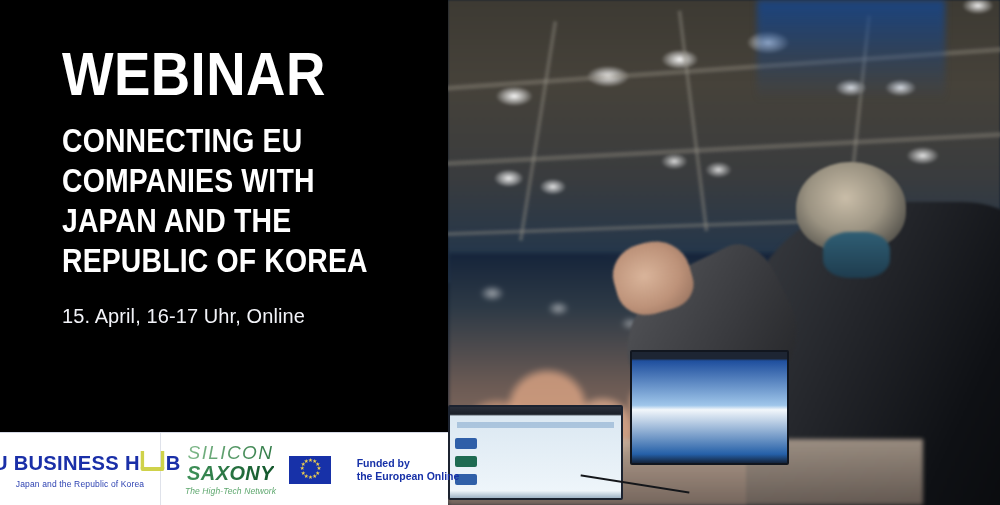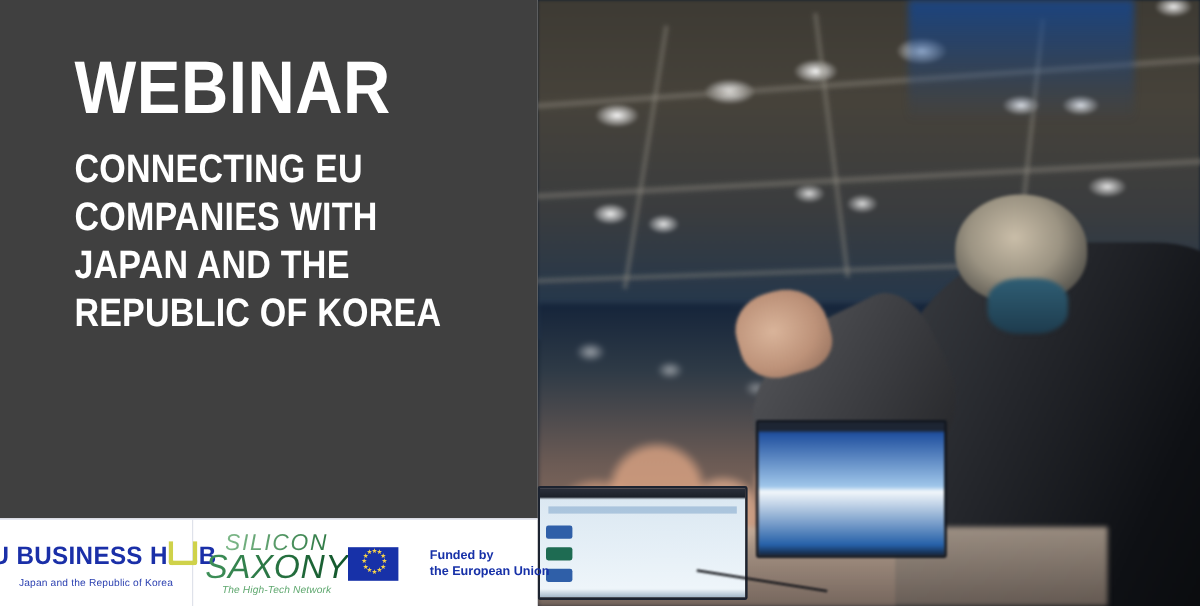--- a/index.html
+++ b/index.html
@@ -65,21 +65,21 @@
   .laptop .sq{position:absolute;left:3%;width:13%;height:12%;border-radius:2px;}
   .monitor{position:absolute;left:33%;bottom:8%;width:28%;height:22%;
     background:linear-gradient(180deg,#1d2533 0%, #1d2533 6%, #1f4f9e 8%, #9fc6ea 48%, #f2f7fb 52%, #2560a8 92%, #14233a 100%);
     border:2px solid #11161f;border-radius:2px;filter:blur(.7px);}
   .mic{position:absolute;left:24%;bottom:4%;width:20%;height:2px;background:#14161a;
     transform:rotate(9deg);filter:blur(.7px);}
   .screen-glow{position:absolute;left:56%;top:0;width:34%;height:20%;
     background:linear-gradient(180deg,rgba(22,70,140,.85),rgba(10,30,64,0));filter:blur(3px);}
 
   
-  .panel{position:absolute;left:0;top:0;width:448px;height:432px;background:#404040;}
+  .panel{position:absolute;left:0;top:0;width:448px;height:432px;background:#000000;}
   .panel-inner{position:absolute;left:62px;top:44px;right:24px;}
   .title{color:#fff;font-size:62px;line-height:60px;font-weight:bold;
     letter-spacing:.5px;transform:scaleX(.88);transform-origin:left center;margin:0;}
   .subtitle{color:#fff;font-size:33px;line-height:40px;font-weight:bold;
     letter-spacing:.2px;transform:scaleX(.86);transform-origin:left top;margin:0;padding-top:17px;}
   .subtitle .ln{display:block;white-space:nowrap;}
   .datetime{color:#f2f3f8;font-size:20px;font-weight:normal;letter-spacing:.1px;
     margin:0;padding-top:24px;}
 
   
@@ -95,21 +95,21 @@
     white-space:nowrap;display:flex;align-items:baseline;transform:scaleX(.96);}
   .hub-u{display:inline-block;width:17px;height:16px;border:4px solid #cfd24a;
     border-top:0;border-radius:0 0 3px 3px;margin:0 1px;position:relative;top:1px;}
   .hub-tag{font-size:8.5px;color:#2a3fb0;letter-spacing:.15px;white-space:nowrap;
     margin-top:4px;}
 
   .sax-1{font-size:19px;font-style:italic;font-weight:normal;letter-spacing:1.4px;
     color:#5f9b6e;background:linear-gradient(90deg,#7fb98a,#2f7a45);
     -webkit-background-clip:text;background-clip:text;-webkit-text-fill-color:transparent;
     line-height:18px;white-space:nowrap;text-align:right;}
-  .sax-2{font-size:28px;font-style:italic;font-weight:normal;letter-spacing:.4px;
+  .sax-2{font-size:20px;font-style:italic;font-weight:bold;letter-spacing:.4px;
     color:#1f6b35;background:linear-gradient(90deg,#3f9159,#11552a);
     -webkit-background-clip:text;background-clip:text;-webkit-text-fill-color:transparent;
     line-height:22px;white-space:nowrap;}
   .sax-3{font-size:8.5px;font-style:italic;font-weight:normal;color:#5fa86f;
     letter-spacing:.1px;white-space:nowrap;margin-top:2px;}
 
   .eu-row{display:flex;align-items:center;gap:26px;}
   .eu-flag{position:relative;width:42px;height:28px;background:#1731a8;flex:none;}
   .eu-star{position:absolute;width:3px;height:3px;color:#f5d24a;font-size:5px;
     line-height:3px;text-align:center;}
@@ -150,20 +150,21 @@
 
   <div class="panel">
     <div class="panel-inner">
       <h1 class="title">WEBINAR</h1>
       <div class="subtitle">
         <span class="ln">CONNECTING EU</span>
         <span class="ln">COMPANIES WITH</span>
         <span class="ln">JAPAN AND THE</span>
         <span class="ln">REPUBLIC OF KOREA</span>
       </div>
+      <p class="datetime">15. April, 16-17 Uhr, Online</p>
     </div>
   </div>
 
   <div class="footer">
 
     <div class="logo-cell cell-hub">
       <div class="hub-word">
         <span>EU BUSINESS H</span>
         <span class="hub-u"></span>
         <span>B</span>
@@ -188,19 +189,19 @@
             <span class="eu-star" style="left: 23.6px; top: 19.0746px;"></span>
             <span class="eu-star" style="left: 19.4px; top: 20.2px;"></span>
             <span class="eu-star" style="left: 15.2px; top: 19.0746px;"></span>
             <span class="eu-star" style="left: 12.1254px; top: 16px;"></span>
             <span class="eu-star" style="left: 11px; top: 11.8px;"></span>
             <span class="eu-star" style="left: 12.1254px; top: 7.6px;"></span>
             <span class="eu-star" style="left: 15.2px; top: 4.52539px;"></span>
           </div>
         <div>
           <div class="eu-text">Funded by</div>
-          <div class="eu-text">the European Union</div>
+          <div class="eu-text">the European Online</div>
         </div>
       </div>
     </div>
 
   </div>
 </div>
 
 </body></html>

